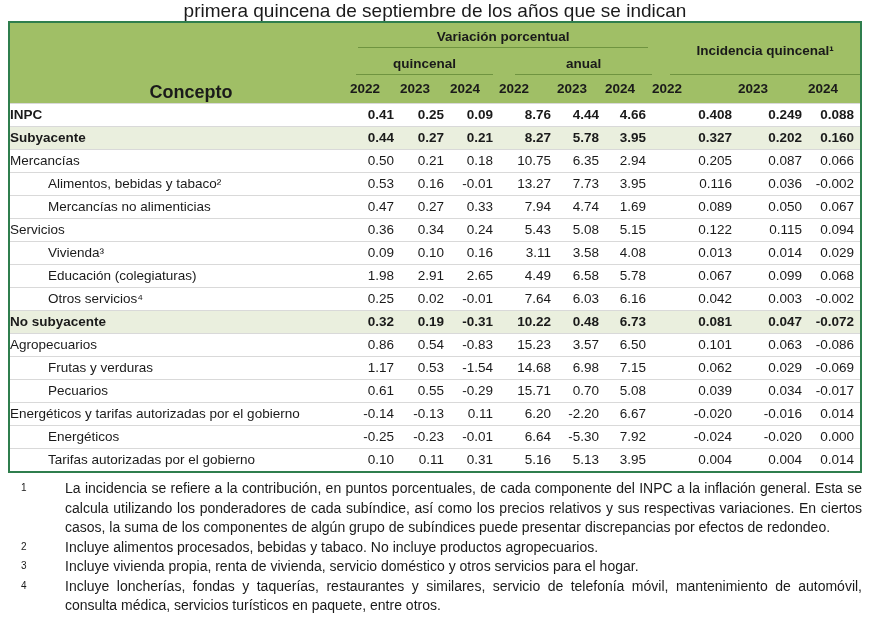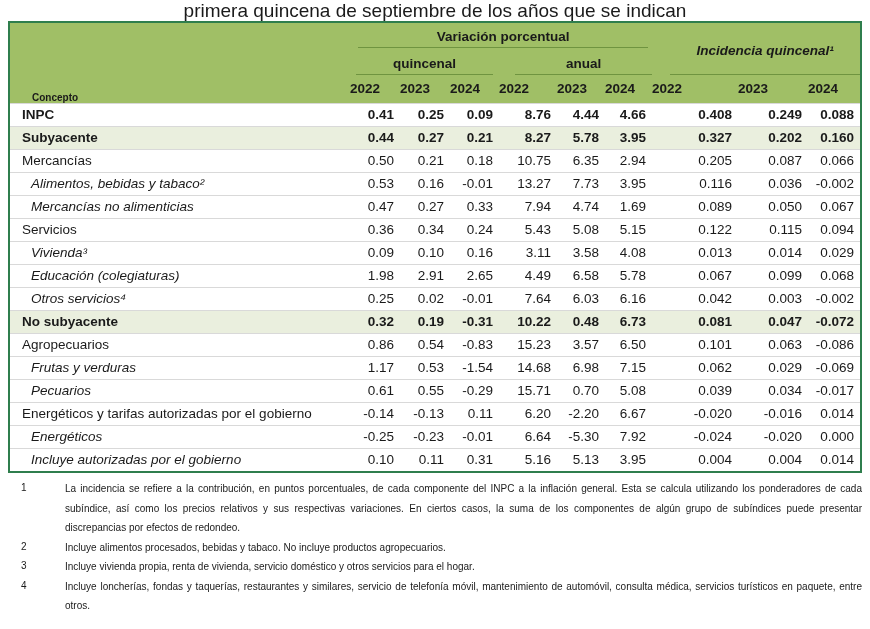--- a/index.html
+++ b/index.html
@@ -28,55 +28,55 @@
     margin:0 8px;border:2px solid var(--border-green);
   }
   table{
     width:100%;border-collapse:collapse;table-layout:fixed;
   }
   thead th{
     background:var(--header-green);font-weight:bold;font-size:13.5px;
     padding:0;vertical-align:middle;
   }
   th.concepto{
-    text-align:left;padding-left:22px;font-size:10px;
+    text-align:center;padding-left:22px;font-size:18px;
   }
   tr.hrow-a th{height:25px;vertical-align:bottom;}
   tr.hrow-b th{height:27px;vertical-align:bottom;}
   tr.hrow-c th{height:28px;}
   .grp{
     text-align:center;padding-bottom:3px;
     border-bottom:1px solid var(--header-line);
   }
   .u-var{margin:0 4px 0 8px;}
   .u-quin{margin:0 6px;}
   .u-anual{margin:4px 0 0 16px;}
   .grp2{
     height:49px;display:flex;align-items:center;justify-content:center;
-    border-bottom:1px solid var(--header-line);margin-left:18px;font-style:italic;
+    border-bottom:1px solid var(--header-line);margin-left:18px;
   }
   th.year{text-align:left;padding-right:7px;font-size:13.5px;}
   tbody td{
     height:23px;font-size:13.5px;border-top:1px solid var(--row-sep);
     padding:0;vertical-align:middle;
   }
   tbody td.num{text-align:right;padding-right:6px;}
   tbody tr.bold-white td, tbody tr.bold-shaded td{font-weight:bold;}
   tbody tr.bold-shaded td{background:var(--shaded-row);}
-  tbody td.label{padding-left:12px;}
+  tbody td.label{padding-left:0;}
   tbody tr.indent1 td.label{}
-  tbody tr.indent2 td.label{padding-left:21px;font-style:italic;}
+  tbody tr.indent2 td.label{padding-left:38px;}
   .footnotes{margin:6px 8px 0 8px;}
   .footnote{display:flex;}
   .fn-marker{
     flex:0 0 57px;padding-left:13px;font-size:10px;line-height:16px;
     padding-top:1px;
   }
   .fn-text{
-    flex:1;text-align:justify;font-size:10px;line-height:19.5px;
+    flex:1;text-align:justify;font-size:14px;line-height:19.5px;
   }
 </style>
 </head>
 <body>
 
 <div class="page">
   <div class="subtitle">primera quincena de septiembre de los años que se indican</div>
 
   <div class="tbl-wrap">
     <table>
@@ -297,21 +297,21 @@
             <td class="num">-0.23</td>
             <td class="num">-0.01</td>
             <td class="num">6.64</td>
             <td class="num">-5.30</td>
             <td class="num">7.92</td>
             <td class="num">-0.024</td>
             <td class="num">-0.020</td>
             <td class="num">0.000</td>
           </tr>
           <tr class="normal indent2">
-            <td class="label">Incluye autorizadas por el gobierno</td>
+            <td class="label">Tarifas autorizadas por el gobierno</td>
             <td class="num">0.10</td>
             <td class="num">0.11</td>
             <td class="num">0.31</td>
             <td class="num">5.16</td>
             <td class="num">5.13</td>
             <td class="num">3.95</td>
             <td class="num">0.004</td>
             <td class="num">0.004</td>
             <td class="num">0.014</td>
           </tr>

